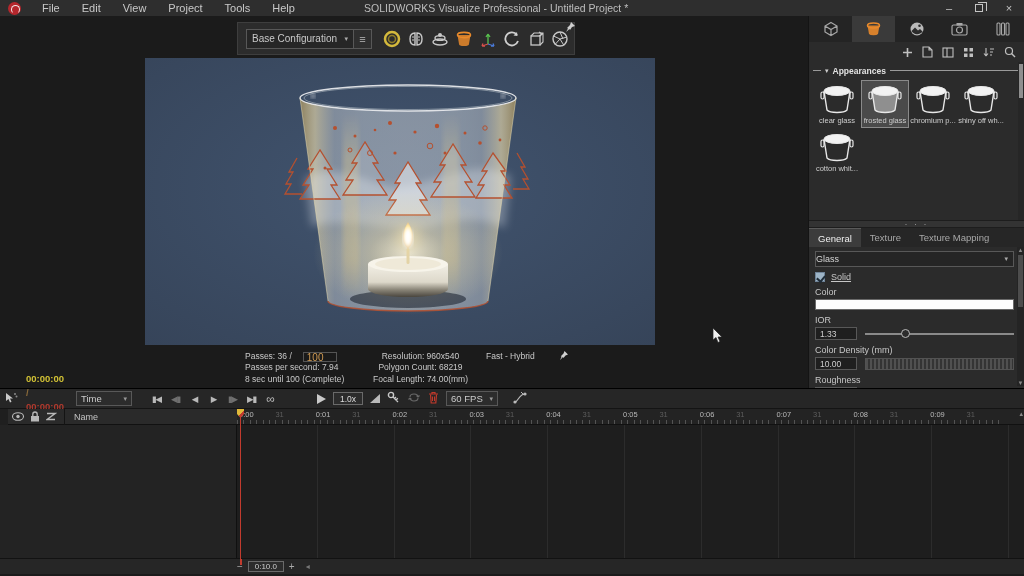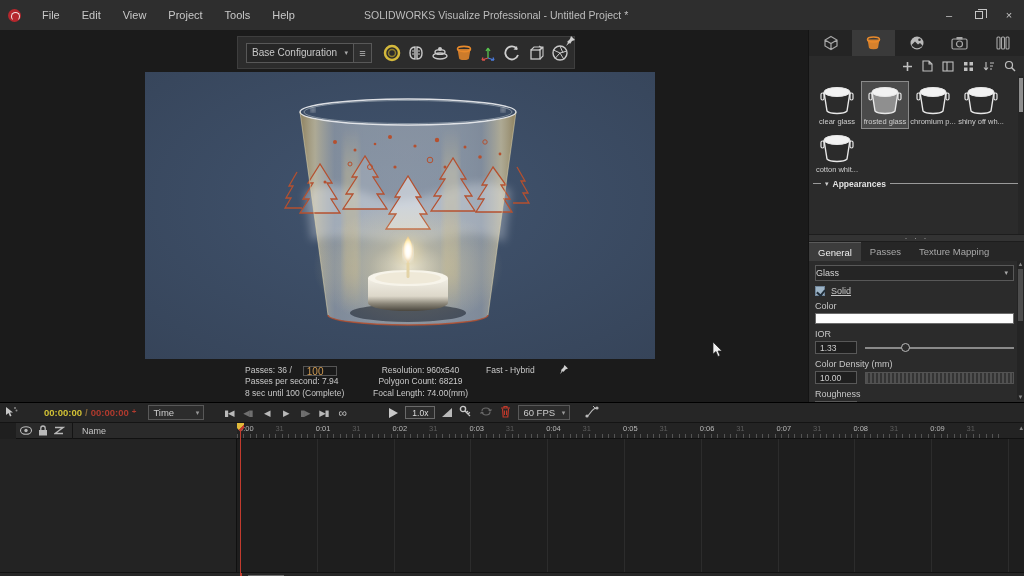--- a/index.html
+++ b/index.html
@@ -1,20 +1,20 @@
 <!DOCTYPE html>
 <html><head>
 <meta charset="utf-8">
 <style>
   * { margin:0; padding:0; box-sizing:border-box; }
   html,body { width:1024px; height:576px; overflow:hidden; background:#1b1b1b;
     font-family:"Liberation Sans", sans-serif; color:#cfcfcf; }
 
   
-  #titlebar { position:relative; height:30px; background:#2e2e2e; display:flex; align-items:center; font-size:11px; color:#c8c8c8; }
+  #titlebar { position:relative; height:16px; background:#2e2e2e; display:flex; align-items:center; font-size:11px; color:#c8c8c8; }
   #logo { width:13px; height:13px; border-radius:50%; background:#b5272d; margin:0 10px 0 8px; position:relative; }
   #logo::after{ content:""; position:absolute; left:3px; top:3px; width:7px; height:7px; border:1.5px solid #f2e6e6; border-radius:50%; border-bottom-color:transparent; }
   .menu-item { padding:0 11px; height:18px; line-height:18px; cursor:default; }
   #win-title { position:absolute; left:50%; transform:translateX(-56%); font-size:10.5px; color:#bdbdbd; white-space:nowrap; }
   #win-btns { margin-left:auto; display:flex; height:18px; }
   .win-btn { width:30px; height:18px; display:flex; align-items:center; justify-content:center; font-size:11px; color:#c4c4c4; }
   .restore-glyph { width:8px; height:8px; border:1px solid #c4c4c4; position:relative; }
   .restore-glyph::before { content:""; position:absolute; left:2px; top:-3px; width:8px; height:8px; border:1px solid #c4c4c4; border-left:none; border-bottom:none; }
 
   
@@ -86,38 +86,38 @@
   .slider .knob { position:absolute; top:2px; left:24%; width:9px; height:9px; border-radius:50%; background:#2b2b2b; border:1.5px solid #b9b9b9; }
   .hatch { flex:1; height:12px; border:1px solid #5a5a5a; background:repeating-linear-gradient(90deg,#575757 0 2px,#363636 2px 4px); opacity:.85; }
   #prop-scroll { position:absolute; right:0; top:19px; width:7px; bottom:0; background:#242424; font-size:6px; color:#888; text-align:center; }
   #prop-scroll .up { position:absolute; top:0; left:0; right:0; }
   #prop-scroll .dn { position:absolute; bottom:0; left:0; right:0; }
   #prop-scroll .thumb { position:absolute; top:8px; left:1px; width:5px; height:52px; background:#4d4d4d; }
 
   
   #timeline { position:relative; height:186px; background:#1f1f1f; border-top:1px solid #000; }
   #t-toolbar { height:20px; background:#262626; display:flex; align-items:center; font-size:9.5px; gap:6px; padding-left:4px; border-bottom:1px solid #141414; }
-  #timecode { display:flex; gap:3px; font-size:9.5px; font-weight:bold; margin-left:20px; }
+  #timecode { display:flex; gap:3px; font-size:9.5px; font-weight:bold; margin-left:2px;flex-direction:column; }
   #tc-current { color:#d2c235; }
   #tc-sep { color:#8a6a3a; }
   #tc-total { color:#b03a2e; }
   #tc-marker { color:#b03a2e; font-size:8px; }
   #time-select { width:56px; height:15px; border:1px solid #585858; background:#2c2c2c; display:flex; align-items:center; justify-content:space-between; padding:0 4px; color:#ccc; margin-left:6px; }
   #transport { display:flex; align-items:center; gap:2px; margin-left:10px; }
   .tr-btn { min-width:17px; height:16px; display:flex; align-items:center; justify-content:center; color:#b9b9b9; font-size:8.5px; letter-spacing:-1px; }
   .tr-btn.loop { font-size:12px; letter-spacing:0; }
   .tr-btn.dim { color:#6f6f6f; }
   #anim-tools { display:flex; align-items:center; gap:7px; margin-left:32px; }
   .flag-icon { width:0; height:0; border-left:9px solid #c9c9c9; border-top:5px solid transparent; border-bottom:5px solid transparent; }
   #speed-box { width:30px; height:13px; border:1px solid #6a6a6a; background:#2c2c2c; display:flex; align-items:center; justify-content:center; font-size:8.5px; color:#ddd; }
   .ramp-icon { width:0; height:0; border-right:10px solid #b9b9b9; border-top:9px solid transparent; }
   #fps-select { width:52px; height:15px; border:1px solid #585858; background:#2c2c2c; display:flex; align-items:center; justify-content:space-between; padding:0 4px; color:#ccc; }
 
   #t-header { position:absolute; top:20px; left:0; right:0; height:16px; }
-  #t-head-left { position:absolute; left:16px; top:0; width:237px; height:16px; background:#2a2a2a; border-bottom:1px solid #111; display:flex; align-items:center; gap:4px; padding-left:3px; font-size:9px; }
+  #t-head-left { position:absolute; left:8px; top:0; width:237px; height:16px; background:#2a2a2a; border-bottom:1px solid #111; display:flex; align-items:center; gap:4px; padding-left:3px; font-size:9px; }
   .hd-icon { width:13px; display:flex; justify-content:center; }
   #name-divider { width:1px; height:16px; background:#141414; margin-left:2px; }
   #name-header { margin-left:5px; color:#c3c3c3; }
   #t-ruler { position:absolute; left:237px; right:0; top:0; height:16px; background:#232323; border-bottom:1px solid #111; display:flex; overflow:hidden; }
   .seg { flex:0 0 76.8px; position:relative; font-size:7.5px; color:#b9b9b9;
     background:repeating-linear-gradient(to right, rgba(255,255,255,.22) 0 1px, transparent 1px 6.4px) bottom left / 100% 4px no-repeat; }
   .seg .major { position:absolute; left:2px; top:1px; }
   .seg .sub { position:absolute; left:50%; top:1px; color:#5d5d5d; }
   #ruler-scroll-up { position:absolute; right:1px; top:1px; font-size:7px; color:#888; }
 
@@ -429,20 +429,26 @@
       </span>
       <span class="rtool">
         <svg width="12" height="12">
             <circle cx="5" cy="5" r="3.5" fill="none" stroke="#c0c0c0" stroke-width="1.2"></circle>
             <path d="M7.5,7.5 L11,11" stroke="#c0c0c0" stroke-width="1.4"></path>
           </svg>
       </span>
     </div>
 
     <div id="appearances">
+      <div id="app-header">
+        <span class="line short"></span>
+        <span id="app-arrow">▾</span>
+        <span id="app-title">Appearances</span>
+        <span class="line"></span>
+      </div>
       <div id="app-grid">
         <div class="app-item">
           <svg width="40" height="32">
               <rect x="4" y="9" width="3" height="7" rx="1.5" fill="none" stroke="#e8e8e8" stroke-width="1.2"></rect>
               <rect x="33" y="9" width="3" height="7" rx="1.5" fill="none" stroke="#e8e8e8" stroke-width="1.2"></rect>
               <ellipse cx="20" cy="8" rx="13" ry="4.5" fill="#f2f2f2" stroke="#e8e8e8"></ellipse>
               <path d="M7,8 L10,27 A10.5,3.5 0 0 0 30,27 L33,8" fill="none" stroke="#e8e8e8" stroke-width="1.4"></path>
             </svg>
           <span class="app-label">clear glass</span>
         </div>
@@ -476,37 +482,31 @@
         <div class="app-item">
           <svg width="40" height="32">
               <rect x="4" y="9" width="3" height="7" rx="1.5" fill="none" stroke="#e8e8e8" stroke-width="1.2"></rect>
               <rect x="33" y="9" width="3" height="7" rx="1.5" fill="none" stroke="#e8e8e8" stroke-width="1.2"></rect>
               <ellipse cx="20" cy="8" rx="13" ry="4.5" fill="#f2f2f2" stroke="#e8e8e8"></ellipse>
               <path d="M7,8 L10,27 A10.5,3.5 0 0 0 30,27 L33,8" fill="none" stroke="#e8e8e8" stroke-width="1.4"></path>
             </svg>
           <span class="app-label">cotton whit...</span>
         </div>
       </div>
-      <div id="app-header">
-        <span class="line short"></span>
-        <span id="app-arrow">▾</span>
-        <span id="app-title">Appearances</span>
-        <span class="line"></span>
-      </div>
       <div id="app-scroll">
           <div class="thumb"></div>
         </div>
     </div>
 
     <div id="splitter">· · ·</div>
 
     <div id="props">
       <div id="prop-tabs">
         <div class="ptab active">General</div>
-        <div class="ptab">Passes</div>
+        <div class="ptab">Texture</div>
         <div class="ptab">Texture Mapping</div>
       </div>
       <div id="prop-body">
         <div id="material-select">
           <span>Glass</span>
           <span class="chev">▾</span>
         </div>
         <div class="check-row">
           <span id="solid-check"></span>
           <span>Solid</span>

